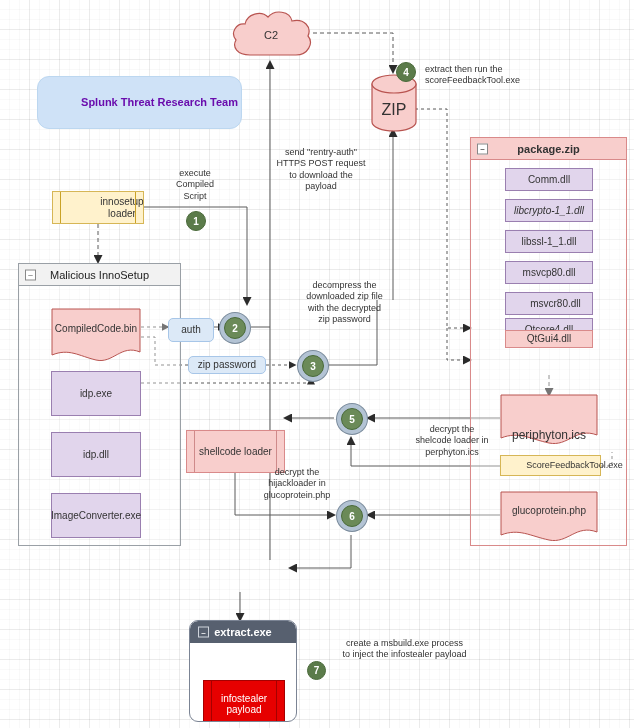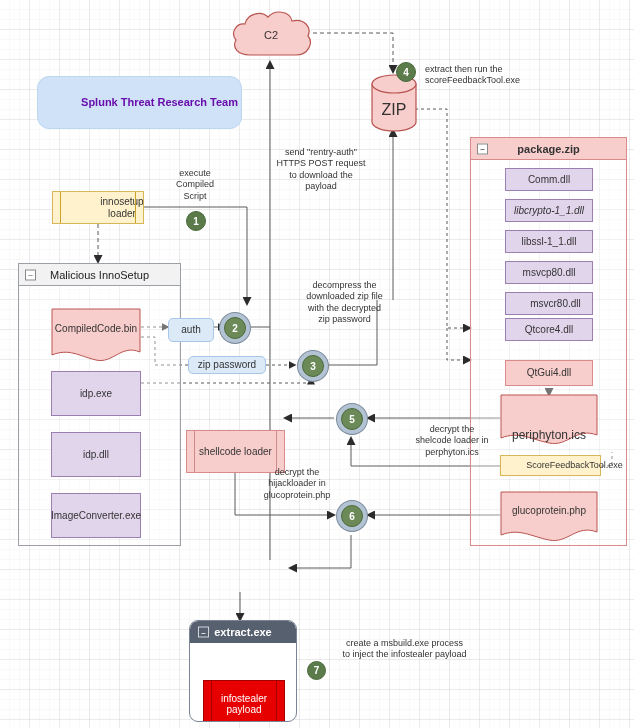--- a/index.html
+++ b/index.html
@@ -238,21 +238,21 @@
   </div>
   <div class="node rect" style="left:505px;top:261px;width:88px;height:23px;">
     <span class="lbl">msvcp80.dll</span>
   </div>
   <div class="node rect" style="left:505px;top:292px;width:88px;height:23px;padding-left:13px;">
     <span class="lbl">msvcr80.dll</span>
   </div>
   <div class="node rect" style="left:505px;top:318px;width:88px;height:23px;">
     <span class="lbl">Qtcore4.dll</span>
   </div>
-  <div class="node rect-pink" style="left:505px;top:360px;width:88px;height:26px;">
+  <div class="node rect-pink" style="left:505px;top:330px;width:88px;height:18px;">
     <span class="lbl">QtGui4.dll</span>
   </div>
 
   <div class="node" style="left:500px;top:394px;width:98px;height:52px;">
     <svg viewBox="0 0 98 52" width="98" height="52" style="position:absolute;left:0;top:0;">
       <path d="M1,1 L97,1 L97,41 C76,33 68,53 49,49 C30,45 19,37 1,44 Z" fill="#f8cecc" stroke="#b85450" stroke-width="1"></path>
     </svg>
     <span class="lbl" style="position:relative;font-size:12px;color:#333;margin-bottom:13px;margin-top:45px;">periphyton.ics</span>
   </div>
 

